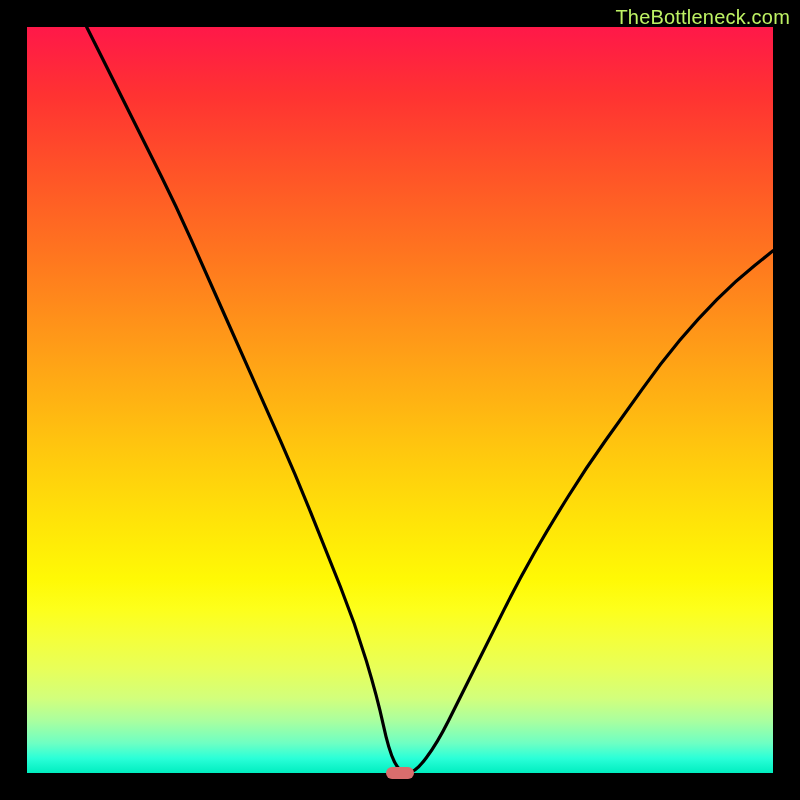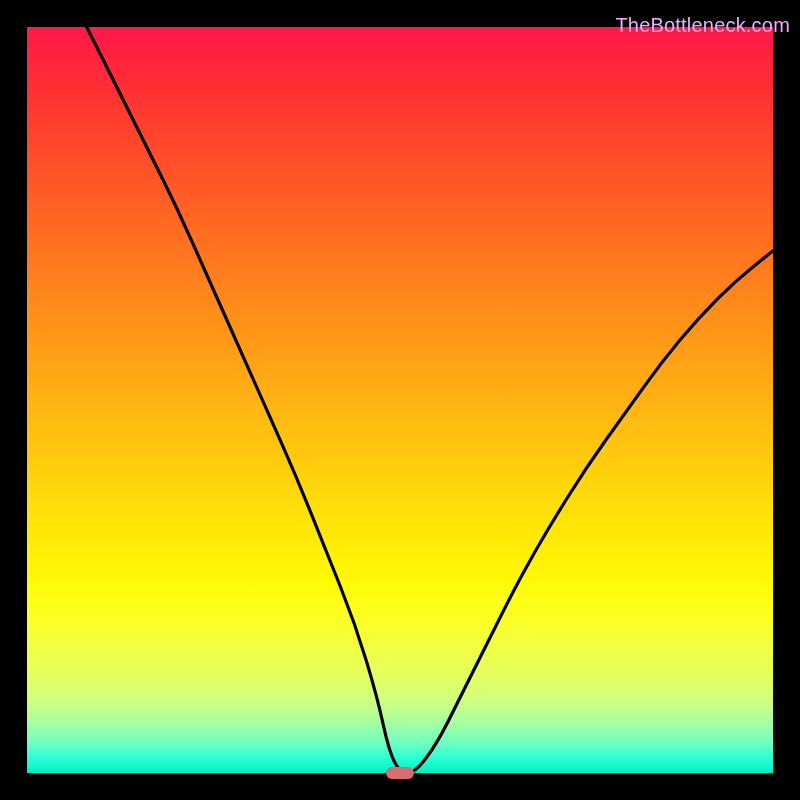--- a/index.html
+++ b/index.html
@@ -39,23 +39,23 @@
       #e8ff59 86%,
       #d2ff7c 90%,
       #aaff9f 93%,
       #6effc3 96%,
       #2bffd8 98%,
       #00eec0 100%
     );
   }
   .watermark {
     position: absolute;
-    top: 14px;
+    top: 6px;
     right: 10px;
-    color: #f0abfc;
+    color: #bef264;
     font-size: 20px;
     font-weight: 500;
     letter-spacing: 0.2px;
     user-select: none;
   }
   svg.curve {
     position: absolute;
     left: 0;
     top: 0;
     width: 746px;

